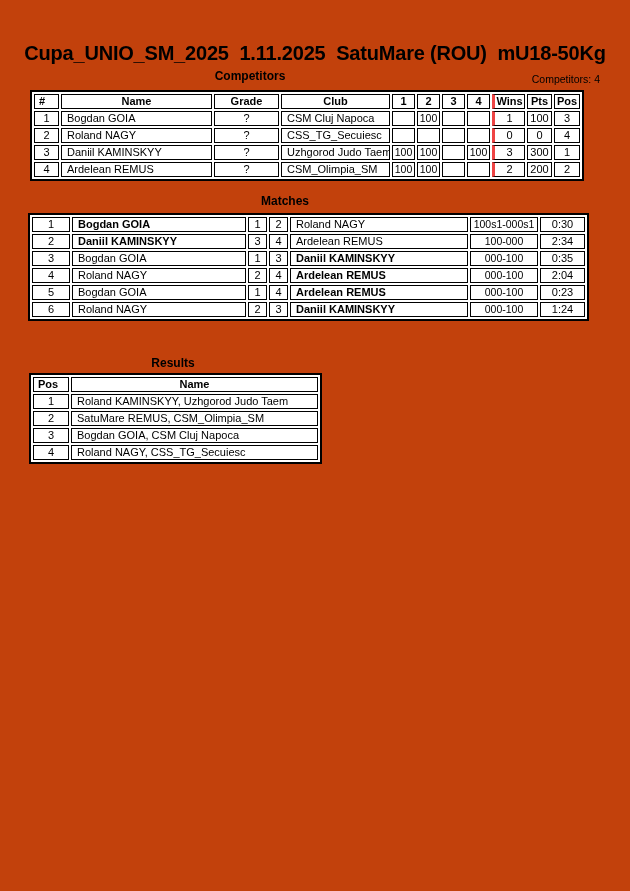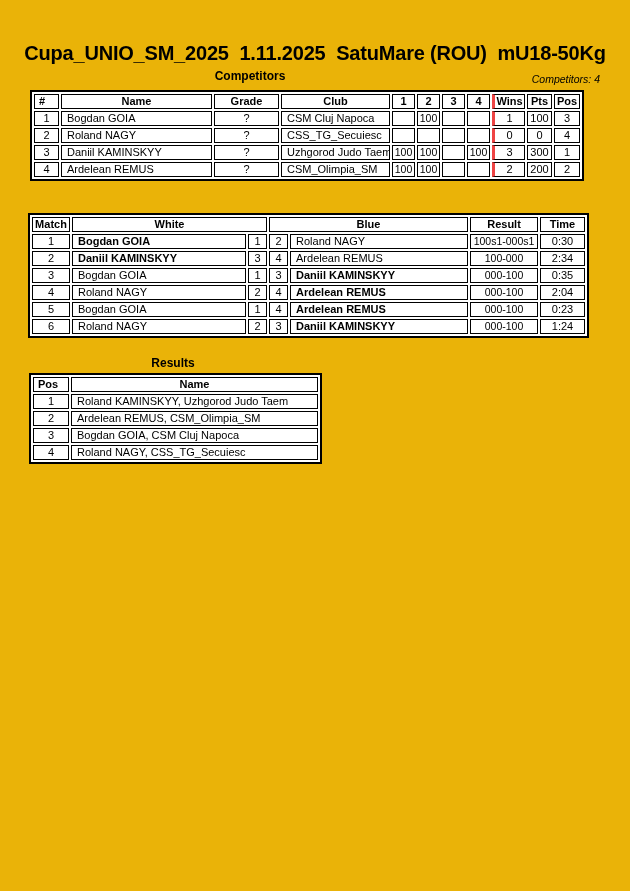--- a/index.html
+++ b/index.html
@@ -1,38 +1,38 @@
 <!DOCTYPE html>
 <html><head>
 <meta charset="utf-8">
 <style>
   html,body{margin:0;padding:0;background:#fff;}
   .page{
     position:relative;
     width:630px;height:891px;
-    background:#eab308;
+    background:#c2410c;
     overflow:hidden;
     font-family:"Liberation Sans",sans-serif;
     color:#000;
   }
   .title{
     position:absolute;top:42px;left:0;width:630px;
     text-align:center;font-size:20px;font-weight:bold;
     white-space:pre;letter-spacing:-0.2px;
   }
   .section-heading{
     position:absolute;width:200px;text-align:center;
     font-size:12px;font-weight:bold;
   }
   .h-competitors{top:69px;left:150px;}
   .h-matches{top:194px;left:185px;}
   .h-results{top:356px;left:73px;}
   .count-label{
     position:absolute;top:73px;left:450px;width:150px;
-    text-align:right;font-size:10.5px;font-style:italic;
+    text-align:right;font-size:10.5px;
   }
   table{
     position:absolute;
     border-collapse:separate;
     border-spacing:2px;
     border:2px solid #000;
     background:#fff;
     table-layout:fixed;
   }
   td{
@@ -142,39 +142,33 @@
       <td class="g">100</td>
       <td class="g"></td>
       <td class="g"></td>
       <td class="sep">2</td>
       <td>200</td>
       <td>2</td>
     </tr>
   </tbody>
     </table>
 
+  <div class="section-heading h-matches">Matches</div>
 
   <table class="t-matches">
     <colgroup>
       <col style="width:38px">
         <col style="width:174px">
         <col style="width:19px">
         <col style="width:19px">
       <col style="width:178px">
         <col style="width:68px">
         <col style="width:45px">
     </colgroup>
     <tbody>
-        <tr>
-      <td class="th">Match</td>
-      <td class="th" colspan="2">White</td>
-      <td class="th" colspan="2">Blue</td>
-      <td class="th">Result</td>
-      <td class="th">Time</td>
-    </tr>
     <tr>
       <td>1</td>
       <td class="l b">Bogdan GOIA</td>
       <td>1</td>
       <td>2</td>
       <td class="l">Roland NAGY</td>
       <td class="res">100s1-000s1</td>
       <td>0:30</td>
     </tr>
     <tr>
@@ -236,21 +230,21 @@
         <tr>
       <td class="th hl">Pos</td>
       <td class="th">Name</td>
     </tr>
     <tr>
       <td>1</td>
       <td class="l">Roland KAMINSKYY, Uzhgorod Judo Taem</td>
     </tr>
     <tr>
       <td>2</td>
-      <td class="l">Ardelean REMUS, CSM_Olimpia_SM</td>
+      <td class="l">SatuMare REMUS, CSM_Olimpia_SM</td>
     </tr>
     <tr>
       <td>3</td>
       <td class="l">Bogdan GOIA, CSM Cluj Napoca</td>
     </tr>
     <tr>
       <td>4</td>
       <td class="l">Roland NAGY, CSS_TG_Secuiesc</td>
     </tr>
   </tbody>

